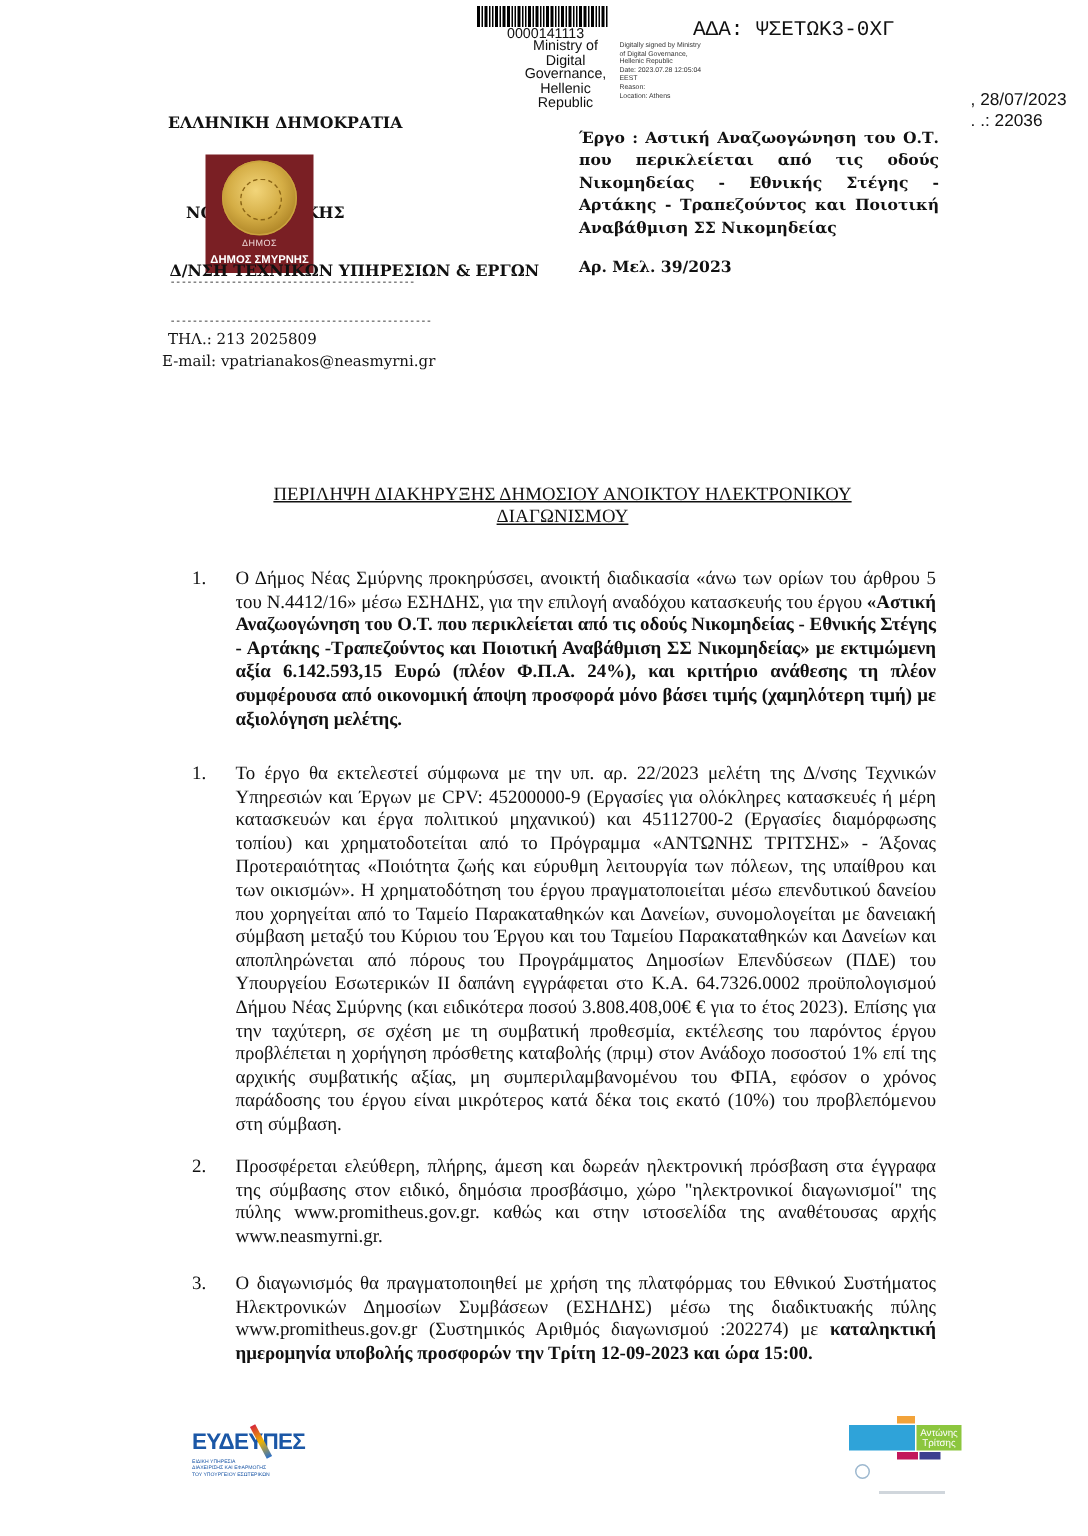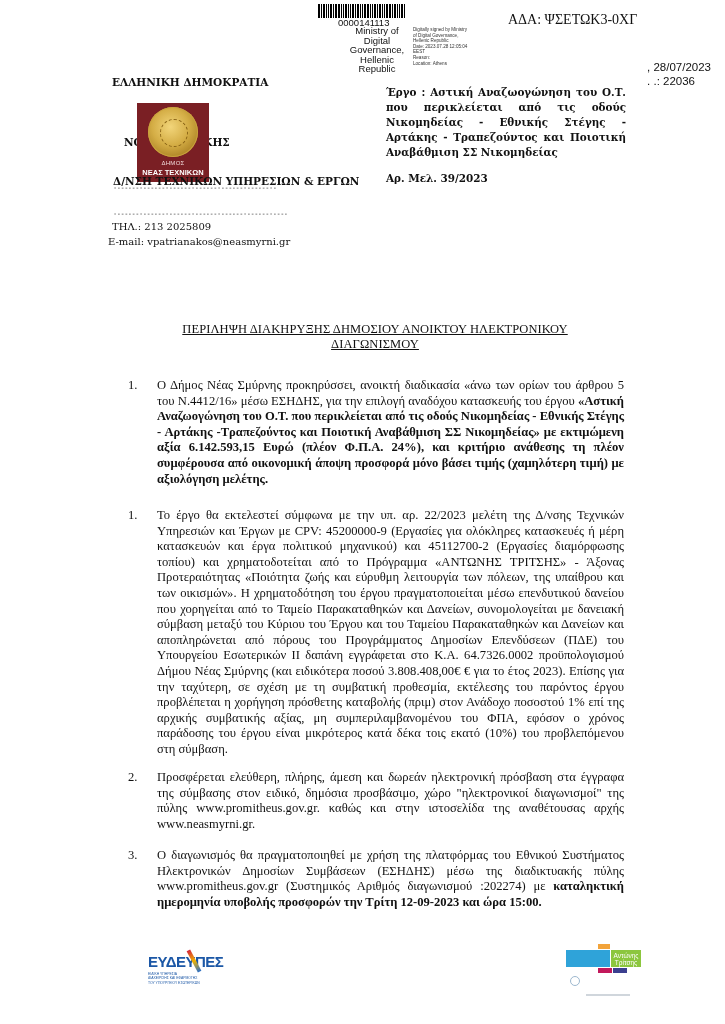--- a/index.html
+++ b/index.html
@@ -5,21 +5,21 @@
   html, body { margin: 0; padding: 0; background: #ffffff; }
   body { width: 725px; height: 1024px; position: relative; overflow: hidden; color: #111; font-family: "Liberation Serif", serif; }
   .abs { position: absolute; }
 
   
   .barcode { left: 318px; top: 4px; width: 104px; height: 14px; display: flex; gap: 0; }
   .barcode span { display: inline-block; height: 14px; background: #000; margin-right: 1px; }
   .barcode-num { left: 338px; top: 17px; font-family: "Liberation Sans", sans-serif; font-size: 9.5px; }
   .signer { left: 345px; top: 26px; font-family: "Liberation Sans", sans-serif; font-size: 9.5px; line-height: 9.5px; text-align: center; width: 64px; }
   .sig-details { left: 413px; top: 27px; font-family: "Liberation Sans", sans-serif; font-size: 4.6px; line-height: 5.6px; color: #333; width: 60px; }
-  .ada { left: 508px; top: 12px; font-family: Liberation Serif, serif; font-size: 14px; }
+  .ada { left: 462px; top: 12px; font-family: Liberation Mono, monospace; font-size: 14px; }
   .date-ref { right: 14px; top: 60px; font-family: "Liberation Sans", sans-serif; font-size: 11.5px; text-align: left; line-height: 14px; }
 
   
   .hdr-left { left: 112px; top: 74px; font-family: "DejaVu Serif", serif; font-weight: bold; font-size: 10.5px; line-height: 16px; }
   .hdr-left .l2 { padding-left: 12px; margin-top: 44px; }
   .logo { left: 137px; top: 103px; width: 72px; height: 79px; background: #7a1f24; }
   .coin { position: absolute; left: 11px; top: 4px; width: 50px; height: 50px; border-radius: 50%; background: radial-gradient(circle at 45% 40%, #f2d57a 0%, #d4ad45 45%, #a97f22 80%, #6e5016 100%); box-shadow: 0 0 0 1px #caa23e inset; }
   .coin-inner { position: absolute; left: 12px; top: 12px; width: 26px; height: 26px; border-radius: 50%; border: 1px dashed #8a6416; }
   .logo-l1 { position: absolute; left: 0; width: 72px; top: 57px; text-align: center; color: #f0d9d9; font-family: "Liberation Sans", sans-serif; font-size: 6px; letter-spacing: .3px; }
   .logo-l2 { position: absolute; left: 0; width: 72px; top: 65px; text-align: center; color: #fff; font-family: "Liberation Sans", sans-serif; font-weight: bold; font-size: 7.5px; }
@@ -42,21 +42,21 @@
   .body { left: 128px; width: 496px; font-family: "Liberation Serif", serif; font-size: 12.6px; line-height: 15.6px; text-align: justify; }
   .item { position: relative; padding-left: 29px; }
   .item .num { position: absolute; left: 0; top: 0; }
   .item b { font-weight: bold; margin-top: 16px; }
   .p1 { top: 378px; }
   .p2 { top: 508px; }
   .p3 { top: 770px; }
   .p4 { top: 848px; }
 
   
-  .eydepes { left: 128px; top: 953px; width: 90px; margin-left: 20px; }
+  .eydepes { left: 128px; top: 953px; width: 90px; }
   .eydepes-word { font-family: "Liberation Sans", sans-serif; font-weight: bold; font-size: 15px; color: #1b57a6; letter-spacing: -0.5px; position: relative; }
   .eydepes-slash { position: absolute; left: 44px; top: -4px; width: 4px; height: 24px; background: linear-gradient(#d6263a, #f0b400 50%, #2a6fc9); transform: rotate(-28deg); }
   .eydepes-sub { font-family: "Liberation Sans", sans-serif; font-size: 3.4px; line-height: 4.4px; color: #1b57a6; margin-top: 2px; }
   .tritsis { left: 566px; top: 944px; width: 88px; height: 48px; }
   .tr-year { position: absolute; left: 32px; top: 0; width: 12px; height: 5px; background: #f2a33a; }
   .tr-blue { position: absolute; left: 0; top: 6px; width: 44px; height: 17px; background: #2fa3d9; }
   .tr-green { position: absolute; left: 45px; top: 6px; width: 30px; height: 17px; background: #8cc63e; color: #fff; font-family: "Liberation Sans", sans-serif; font-size: 6.5px; line-height: 7px; text-align: center; padding-top: 2px; box-sizing: border-box; }
   .tr-pink { position: absolute; left: 32px; top: 24px; width: 14px; height: 5px; background: #c2185b; }
   .tr-navy { position: absolute; left: 47px; top: 24px; width: 14px; height: 5px; background: #3b3f8f; }
   .tr-circle { position: absolute; left: 4px; top: 32px; width: 8px; height: 8px; border-radius: 50%; border: 1px solid #9db8cf; }
@@ -126,21 +126,21 @@
 
 <div class="abs hdr-left">
   <div>ΕΛΛΗΝΙΚΗ ΔΗΜΟΚΡΑΤΙΑ</div>
   <div class="l2">ΝΟΜΟΣ ΑΤΤΙΚΗΣ</div>
 </div>
 <div class="abs logo">
   <div class="coin">
       <div class="coin-inner"></div>
     </div>
   <div class="logo-l1">ΔΗΜΟΣ</div>
-  <div class="logo-l2">ΝΕΑΣ ΤΕΧΝΙΚΩΝ</div>
+  <div class="logo-l2">ΔΗΜΟΣ ΣΜΥΡΝΗΣ</div>
 </div>
 <div class="abs dashes dash1">-----------------------------------------------</div>
 <div class="abs dept">Δ/ΝΣΗ ΤΕΧΝΙΚΩΝ ΥΠΗΡΕΣΙΩΝ &amp; ΕΡΓΩΝ</div>
 <div class="abs dashes dash2">-----------------------------------------------------</div>
 <div class="abs info">
   <div>ΤΗΛ.: 213 2025809</div>
   <div class="email">E-mail: vpatrianakos@neasmyrni.gr</div>
 </div>
 
 <div class="abs project">Έργο : Αστική Αναζωογώνηση του Ο.Τ. που περικλείεται από τις οδούς Νικομηδείας - Εθνικής Στέγης - Αρτάκης - Τραπεζούντος και Ποιοτική Αναβάθμιση ΣΣ Νικομηδείας</div>

